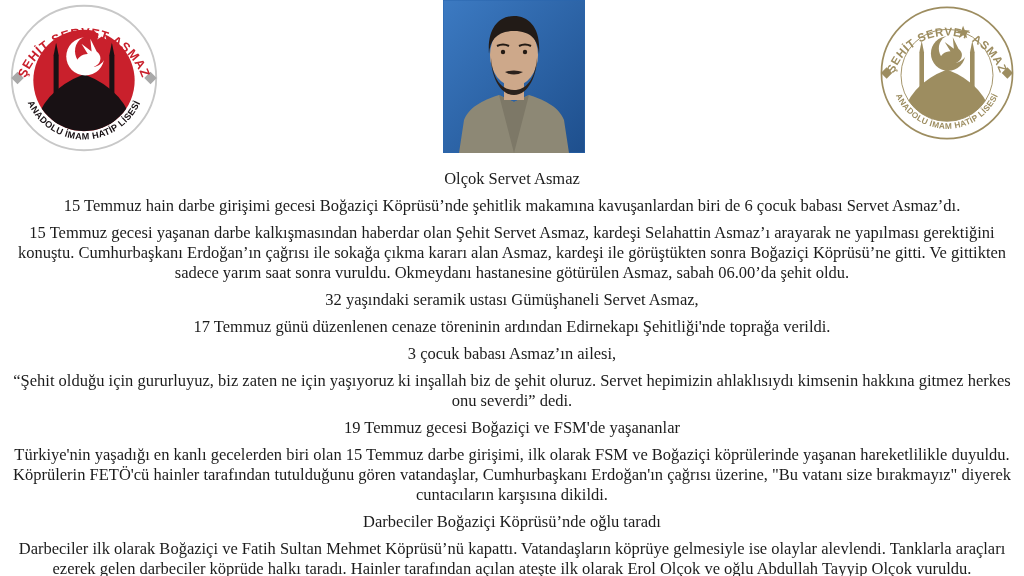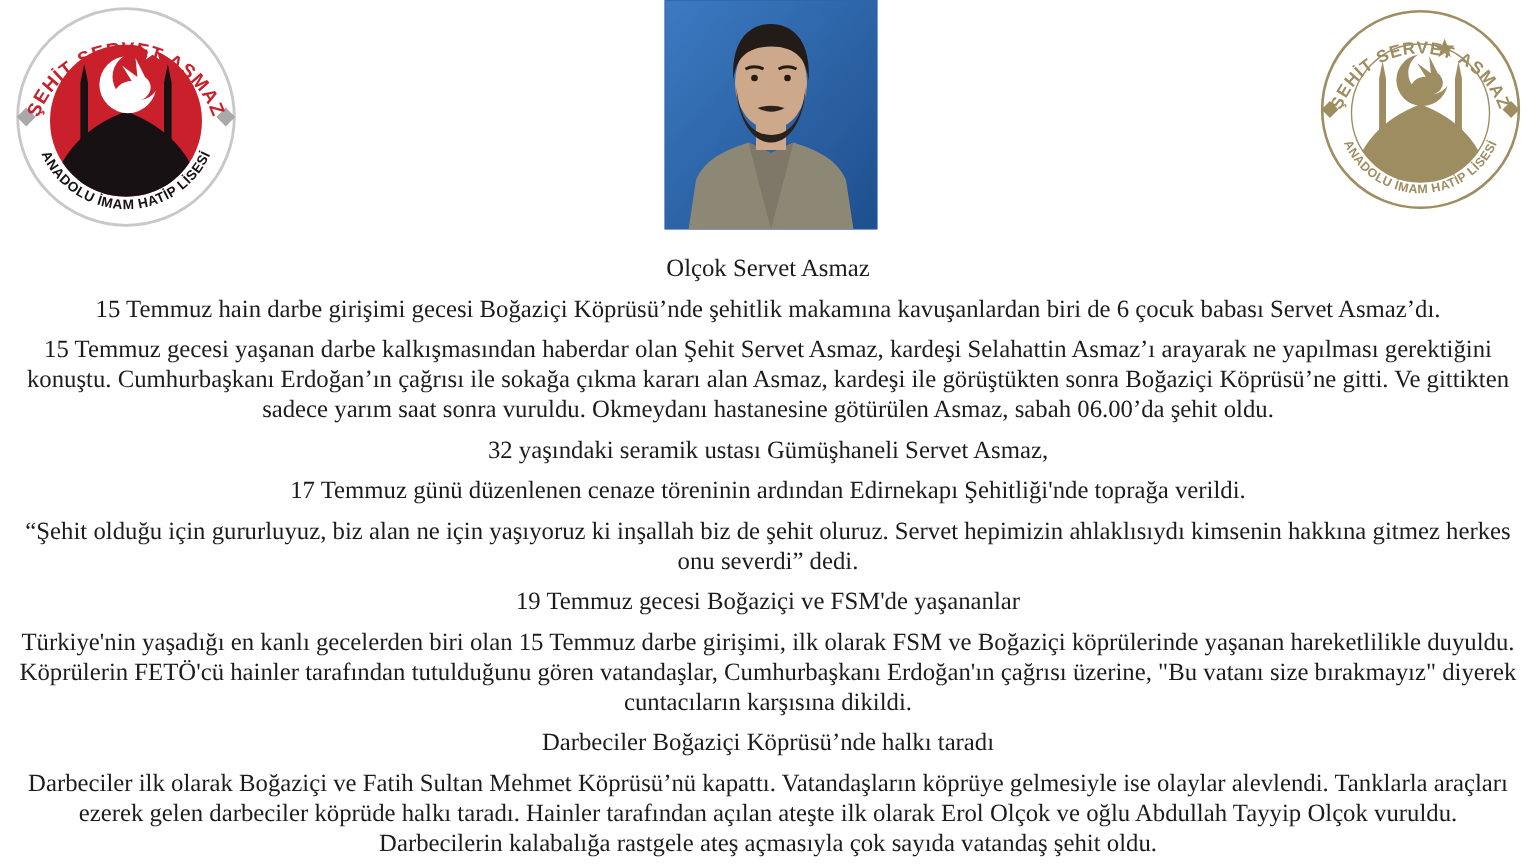--- a/index.html
+++ b/index.html
@@ -118,20 +118,21 @@
       </text>
     </svg>
   </div>
 
   <div class="article">
     <p>Olçok Servet Asmaz</p>
     <p>15 Temmuz hain darbe girişimi gecesi Boğaziçi Köprüsü’nde şehitlik makamına kavuşanlardan biri de 6 çocuk babası Servet Asmaz’dı.</p>
     <p>15 Temmuz gecesi yaşanan darbe kalkışmasından haberdar olan Şehit Servet Asmaz, kardeşi Selahattin Asmaz’ı arayarak ne yapılması gerektiğini konuştu. Cumhurbaşkanı Erdoğan’ın çağrısı ile sokağa çıkma kararı alan Asmaz, kardeşi ile görüştükten sonra Boğaziçi Köprüsü’ne gitti. Ve gittikten sadece yarım saat sonra vuruldu. Okmeydanı hastanesine götürülen Asmaz, sabah 06.00’da şehit oldu.</p>
     <p>32 yaşındaki seramik ustası Gümüşhaneli Servet Asmaz,</p>
     <p>17 Temmuz günü düzenlenen cenaze töreninin ardından Edirnekapı Şehitliği'nde toprağa verildi.</p>
-    <p>“Şehit olduğu için gururluyuz, biz alan ne için yaşıyoruz ki inşallah biz de şehit oluruz. Servet hepimizin ahlaklısıydı kimsenin hakkına gitmez herkes onu severdi” dedi.</p>
+    <p>3 çocuk babası Asmaz’ın ailesi,</p>
+    <p>“Şehit olduğu için gururluyuz, biz zaten ne için yaşıyoruz ki inşallah biz de şehit oluruz. Servet hepimizin ahlaklısıydı kimsenin hakkına gitmez herkes onu severdi” dedi.</p>
     <p>19 Temmuz gecesi Boğaziçi  ve FSM'de yaşananlar</p>
     <p>Türkiye'nin yaşadığı en kanlı gecelerden biri olan 15 Temmuz darbe girişimi, ilk olarak FSM ve Boğaziçi  köprülerinde yaşanan hareketlilikle duyuldu. Köprülerin FETÖ'cü hainler tarafından tutulduğunu gören vatandaşlar, Cumhurbaşkanı Erdoğan'ın çağrısı üzerine, "Bu vatanı size bırakmayız" diyerek cuntacıların karşısına dikildi.</p>
-    <p>Darbeciler Boğaziçi  Köprüsü’nde halkı taradı</p>
+    <p>Darbeciler Boğaziçi  Köprüsü’nde oğlu taradı</p>
     <p>Darbeciler ilk olarak Boğaziçi  ve Fatih Sultan Mehmet Köprüsü’nü kapattı. Vatandaşların köprüye gelmesiyle ise olaylar alevlendi. Tanklarla araçları ezerek gelen darbeciler köprüde halkı taradı. Hainler tarafından açılan ateşte ilk olarak Erol Olçok ve oğlu Abdullah Tayyip Olçok vuruldu. Darbecilerin kalabalığa rastgele ateş açmasıyla çok sayıda vatandaş şehit oldu.</p>
   </div>
 
 </div>
 
 </body></html>

